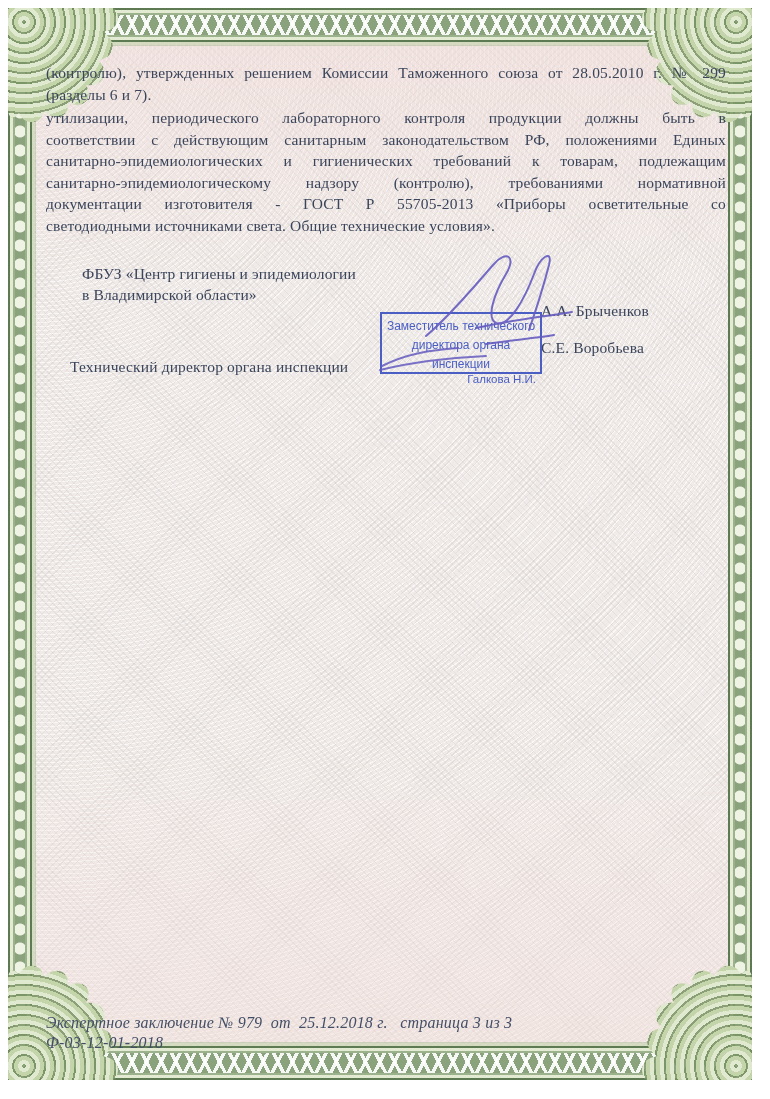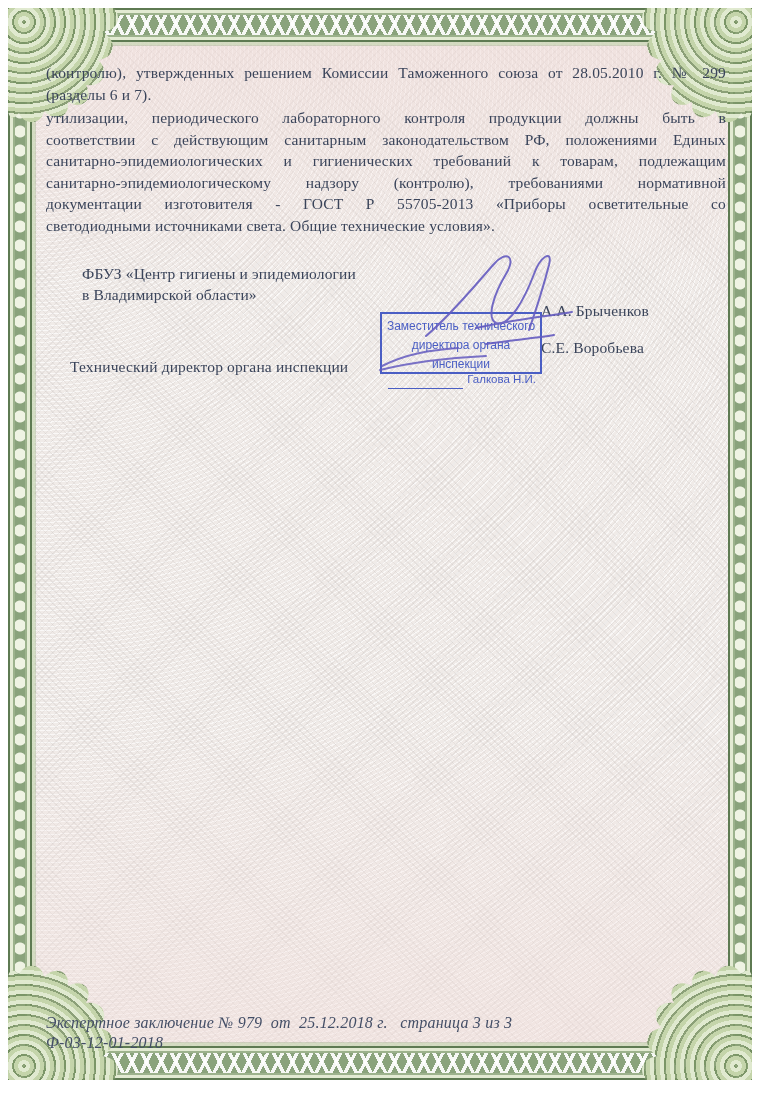--- a/index.html
+++ b/index.html
@@ -70,21 +70,21 @@
   .stamp{
     position:absolute;left:380px;top:312px;width:158px;height:58px;z-index:4;
     border:2px solid #4a5ec4;color:#4a5ec4;
     font-family:"Liberation Sans", sans-serif;font-size:12px;line-height:19px;
     text-align:center;background:rgba(255,255,255,.06);
   }
   .stamp .s1{margin-top:3px;}
   .stamp .s2{margin-top:0;}
   .stamp-bottom{
     display:flex;align-items:flex-end;justify-content:flex-end;
-    padding:0 4px 2px 6px;height:15px;
+    padding:0 4px 2px 6px;height:15px;flex-direction:column;
   }
   .stamp-rule{flex:1 1 auto;border-bottom:1px solid #4a5ec4;margin-right:4px;height:10px;}
   .stamp-signer{font-size:11.5px;white-space:nowrap;}
   
   .sig-svg{position:absolute;z-index:5;pointer-events:none;}
   .sig1{left:418px;top:240px;}
   .sig2{left:378px;top:342px;}
   
   .footer{
     position:absolute;left:46px;top:1013px;z-index:3;

